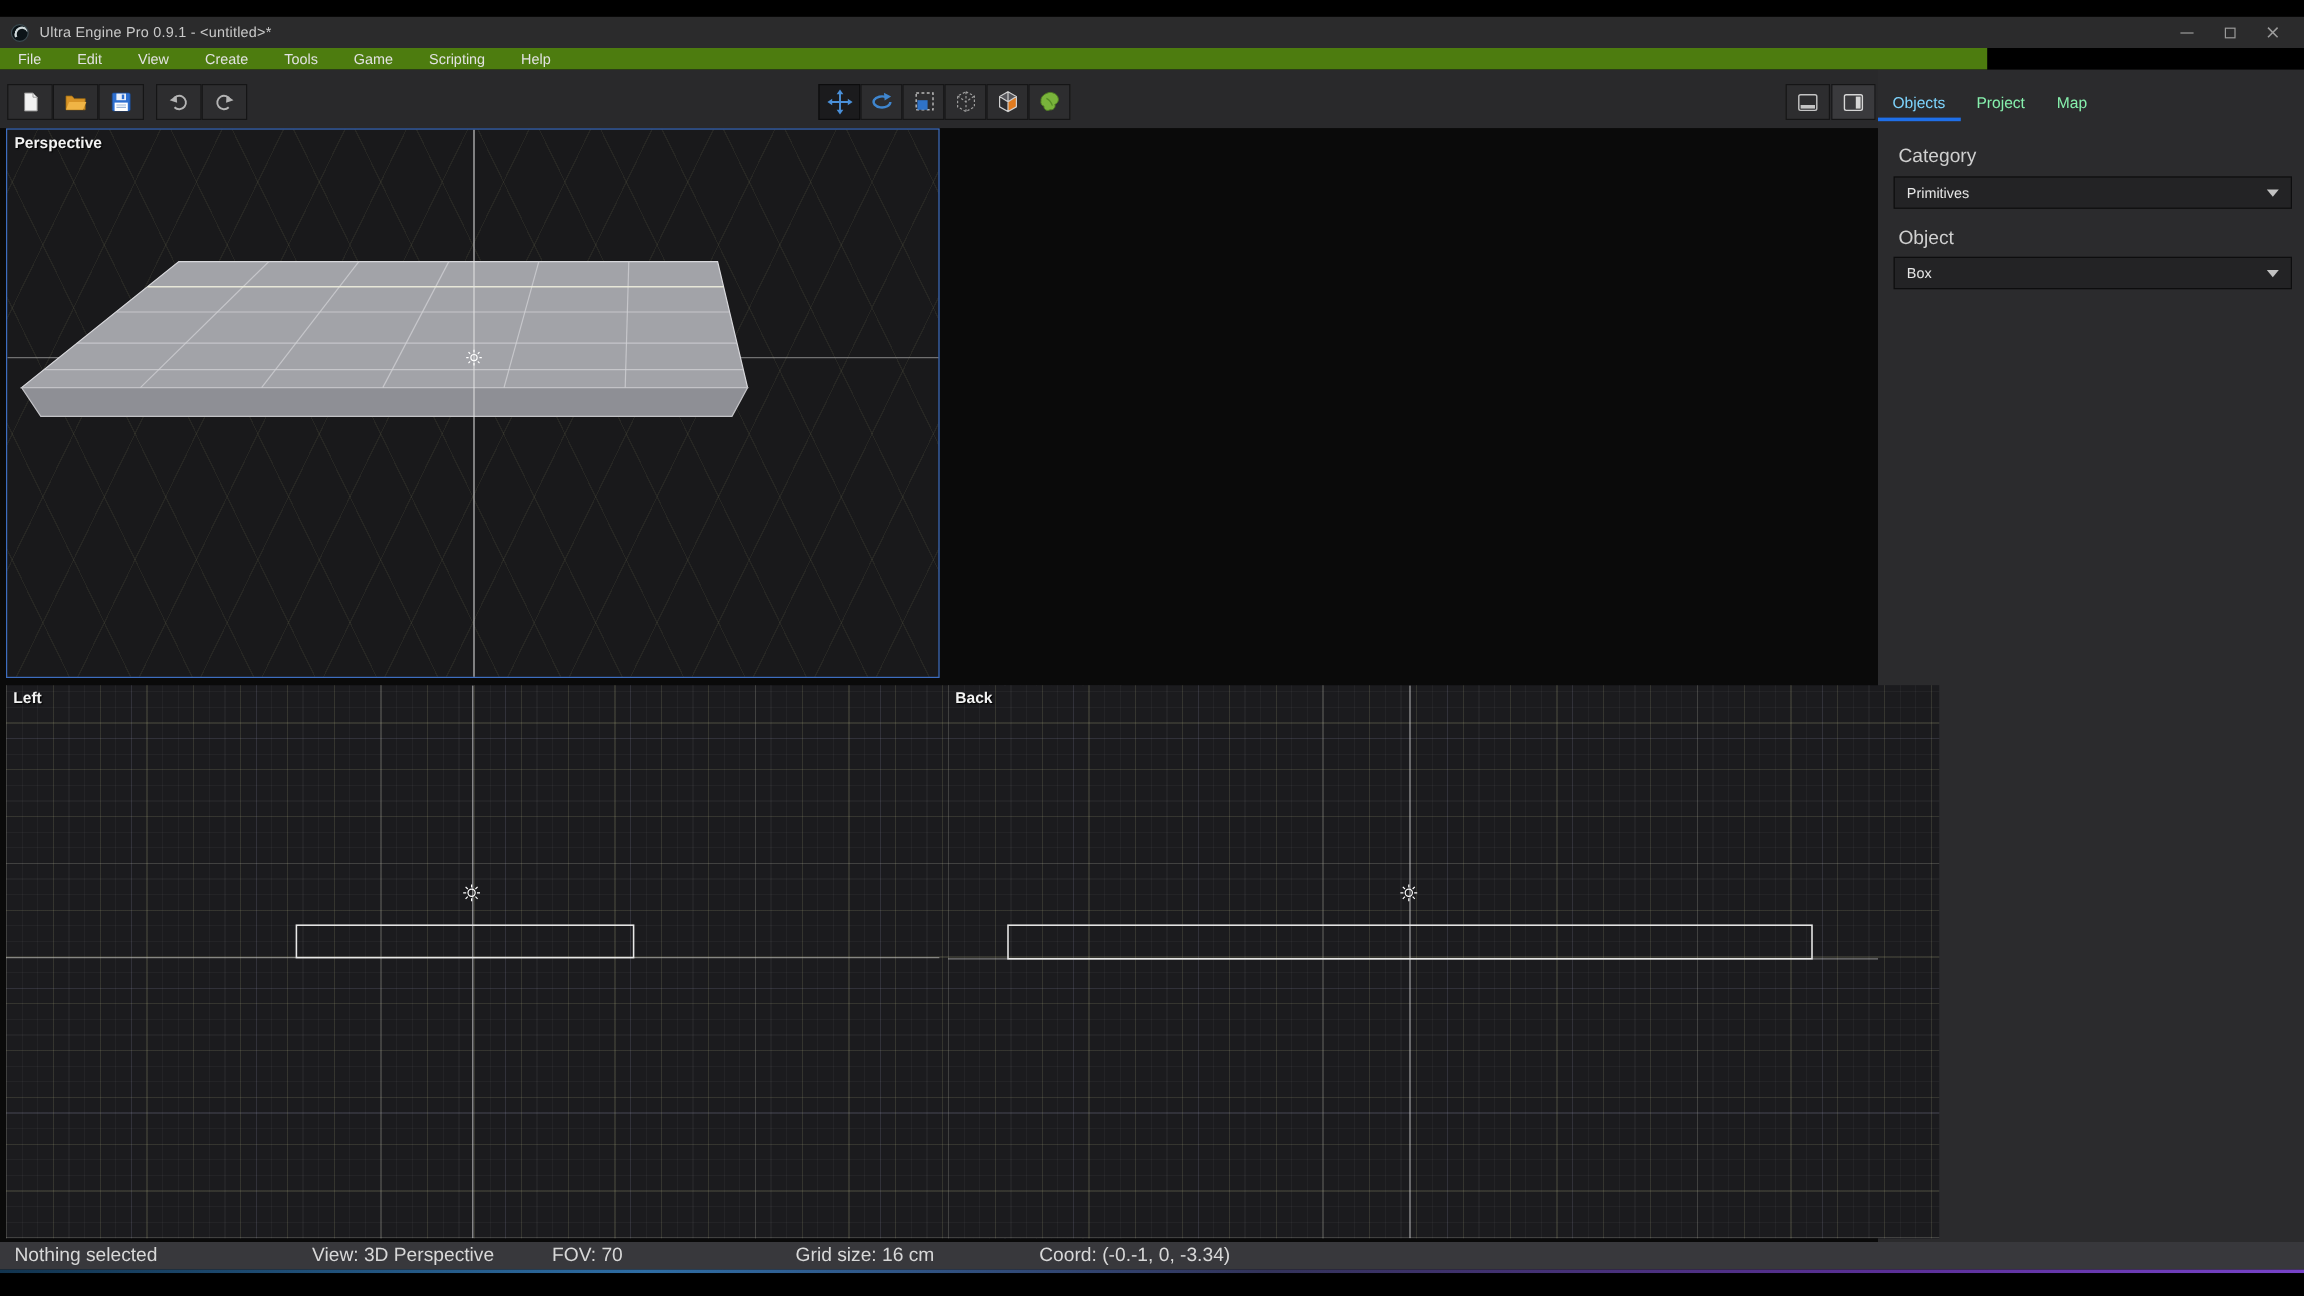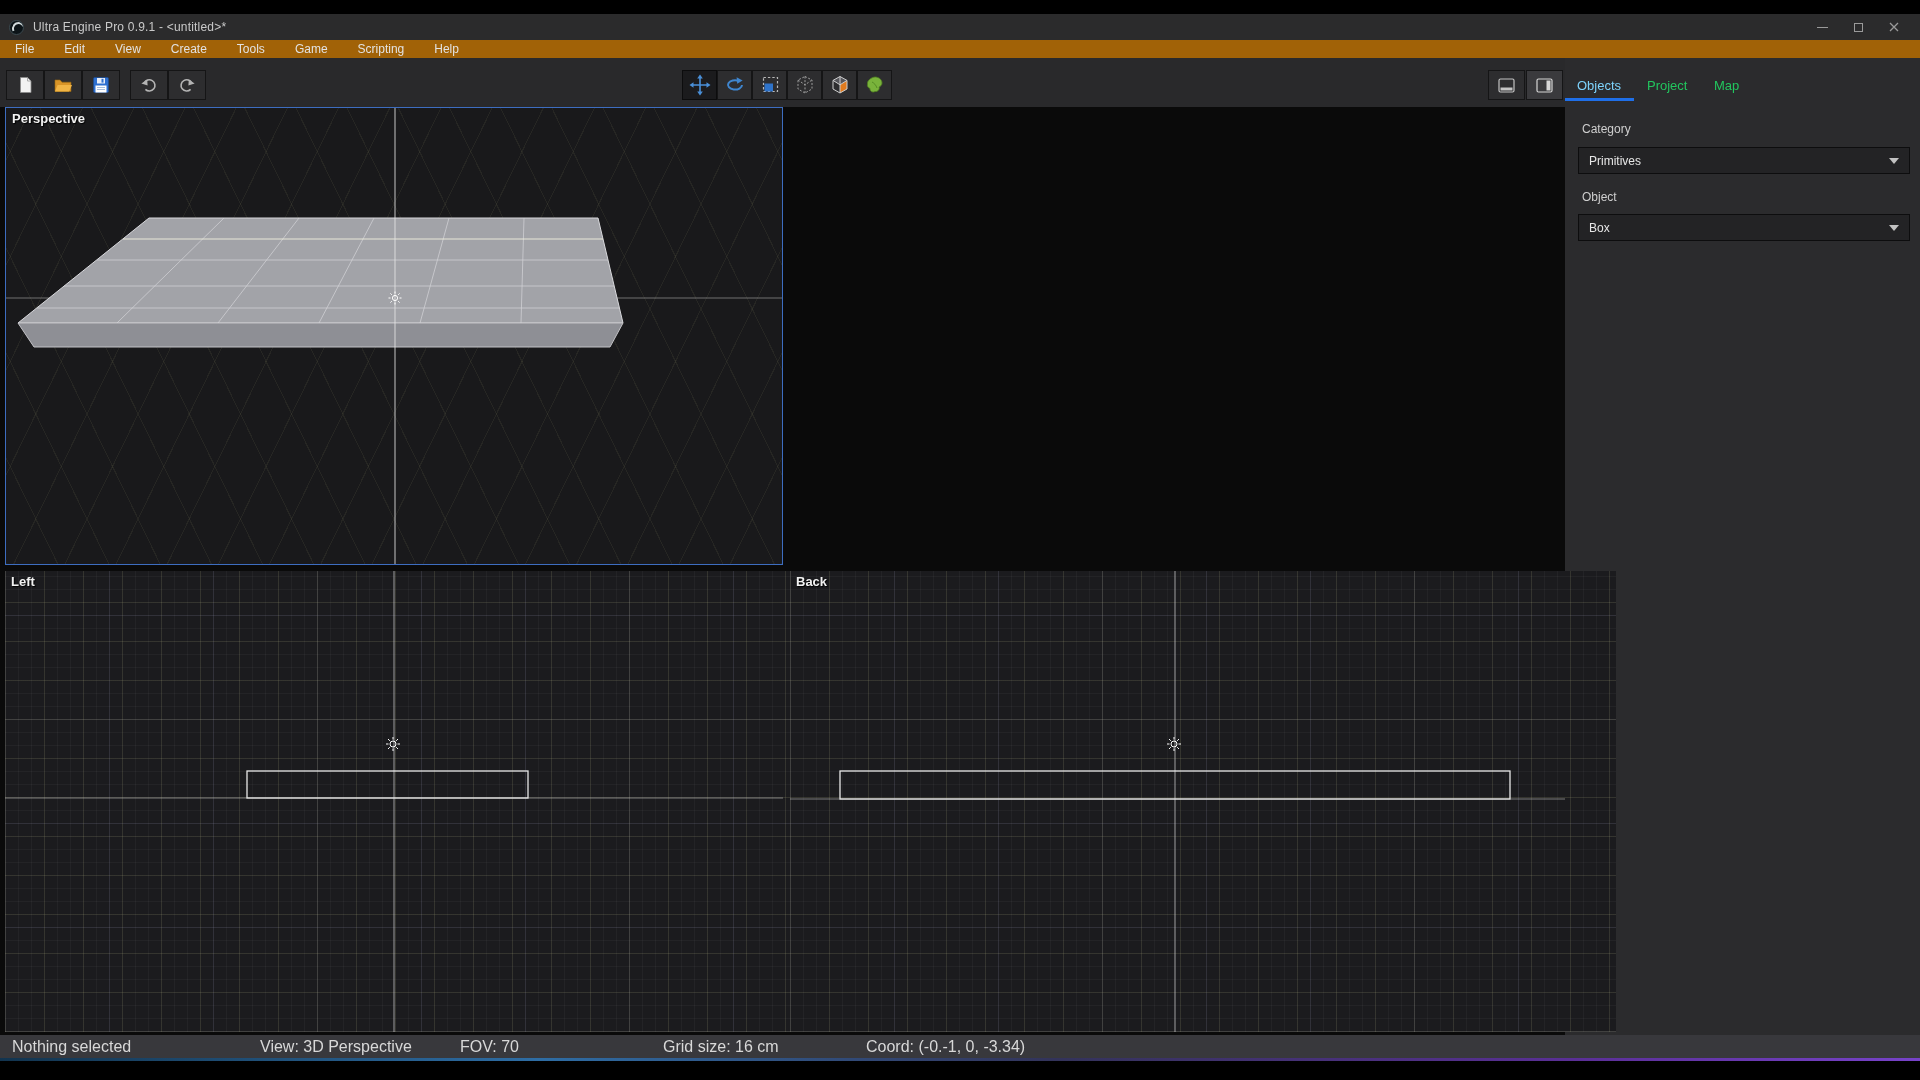--- a/index.html
+++ b/index.html
@@ -14,38 +14,38 @@
               background:#0c1418; border:1px solid #3c4a50; position:relative; overflow:hidden; }
   #app-logo::after { content:""; position:absolute; left:2px; top:1px; width:9px; height:9px;
               border:2px solid #cfd8da; border-color:#cfd8da transparent transparent #cfd8da;
               border-radius:50%; transform:rotate(20deg); }
   #window-title { color:#c9c9c9; font-size:12px; margin-left:9px; letter-spacing:.2px; }
   .win-controls { position:absolute; right:8px; top:0; height:26px; display:flex; }
   .win-btn { width:36px; height:26px; display:flex; align-items:center; justify-content:center; color:#9a9a9a; }
   .min-glyph { width:11px; height:1px; background:#9a9a9a; display:block; }
   .max-glyph { width:9px; height:9px; border:1px solid #9a9a9a; display:block; }
 
-  #menubar { left:0; top:40px; width:1920px; height:18px; background:#a16207;
+  #menubar { left:0; top:40px; width:1656px; height:18px; background:#4d7c0f;
              display:flex; align-items:flex-end; }
   .menu-item { color:#e2e2e2; font-size:12px; padding:0 15px; line-height:18px; }
 
   
   #toolbar { left:0; top:58px; width:1565px; height:49px; background:#29292b; }
   .tbtn { position:absolute; top:12px; width:38px; height:30px; background:#2d2d2f;
           border:1px solid #151516; display:flex; align-items:center; justify-content:center; }
   .tbtn.pressed { background:#1b1b1d; border-color:#0c0c0d; }
   .toggle-btn { width:37px; }
   .toggle-btn.active { background:#3a3a3d; }
 
   
   #right-panel { left:1565px; top:58px; width:355px; height:977px; background:#2b2b2d; }
-  .tab { position:absolute; top:20px; font-size:13px; color:#22c55e; }
+  .tab { position:absolute; top:20px; font-size:13px; color:#86efac; }
   .tab.active { color:#7dd3fc; font-weight:normal; }
   #tab-underline { position:absolute; left:0; top:40px; width:69px; height:3px; }
-  .panel-label { position:absolute; left:17px; font-size:12px; color:#cfcfcf; }
+  .panel-label { position:absolute; left:17px; font-size:16px; color:#cfcfcf; }
   .dropdown { position:absolute; left:13px; width:332px; height:27px; background:#232325;
               border:1px solid #0d0d0e; display:flex; align-items:center; }
   .dropdown .val { color:#e6e6e6; font-size:12px; margin-left:10px; flex:1; }
   .chev { width:0; height:0; border-left:5px solid transparent; border-right:5px solid transparent;
           border-top:6px solid #c2c2c2; margin-right:10px; }
 
   
   #viewport-area { left:0; top:107px; width:1565px; height:928px; background:#0a0a0a; }
   .viewport { position:absolute; overflow:hidden; }
   .vp-label { position:absolute; left:6px; top:3px; color:#f2f2f2; font-size:13px;

